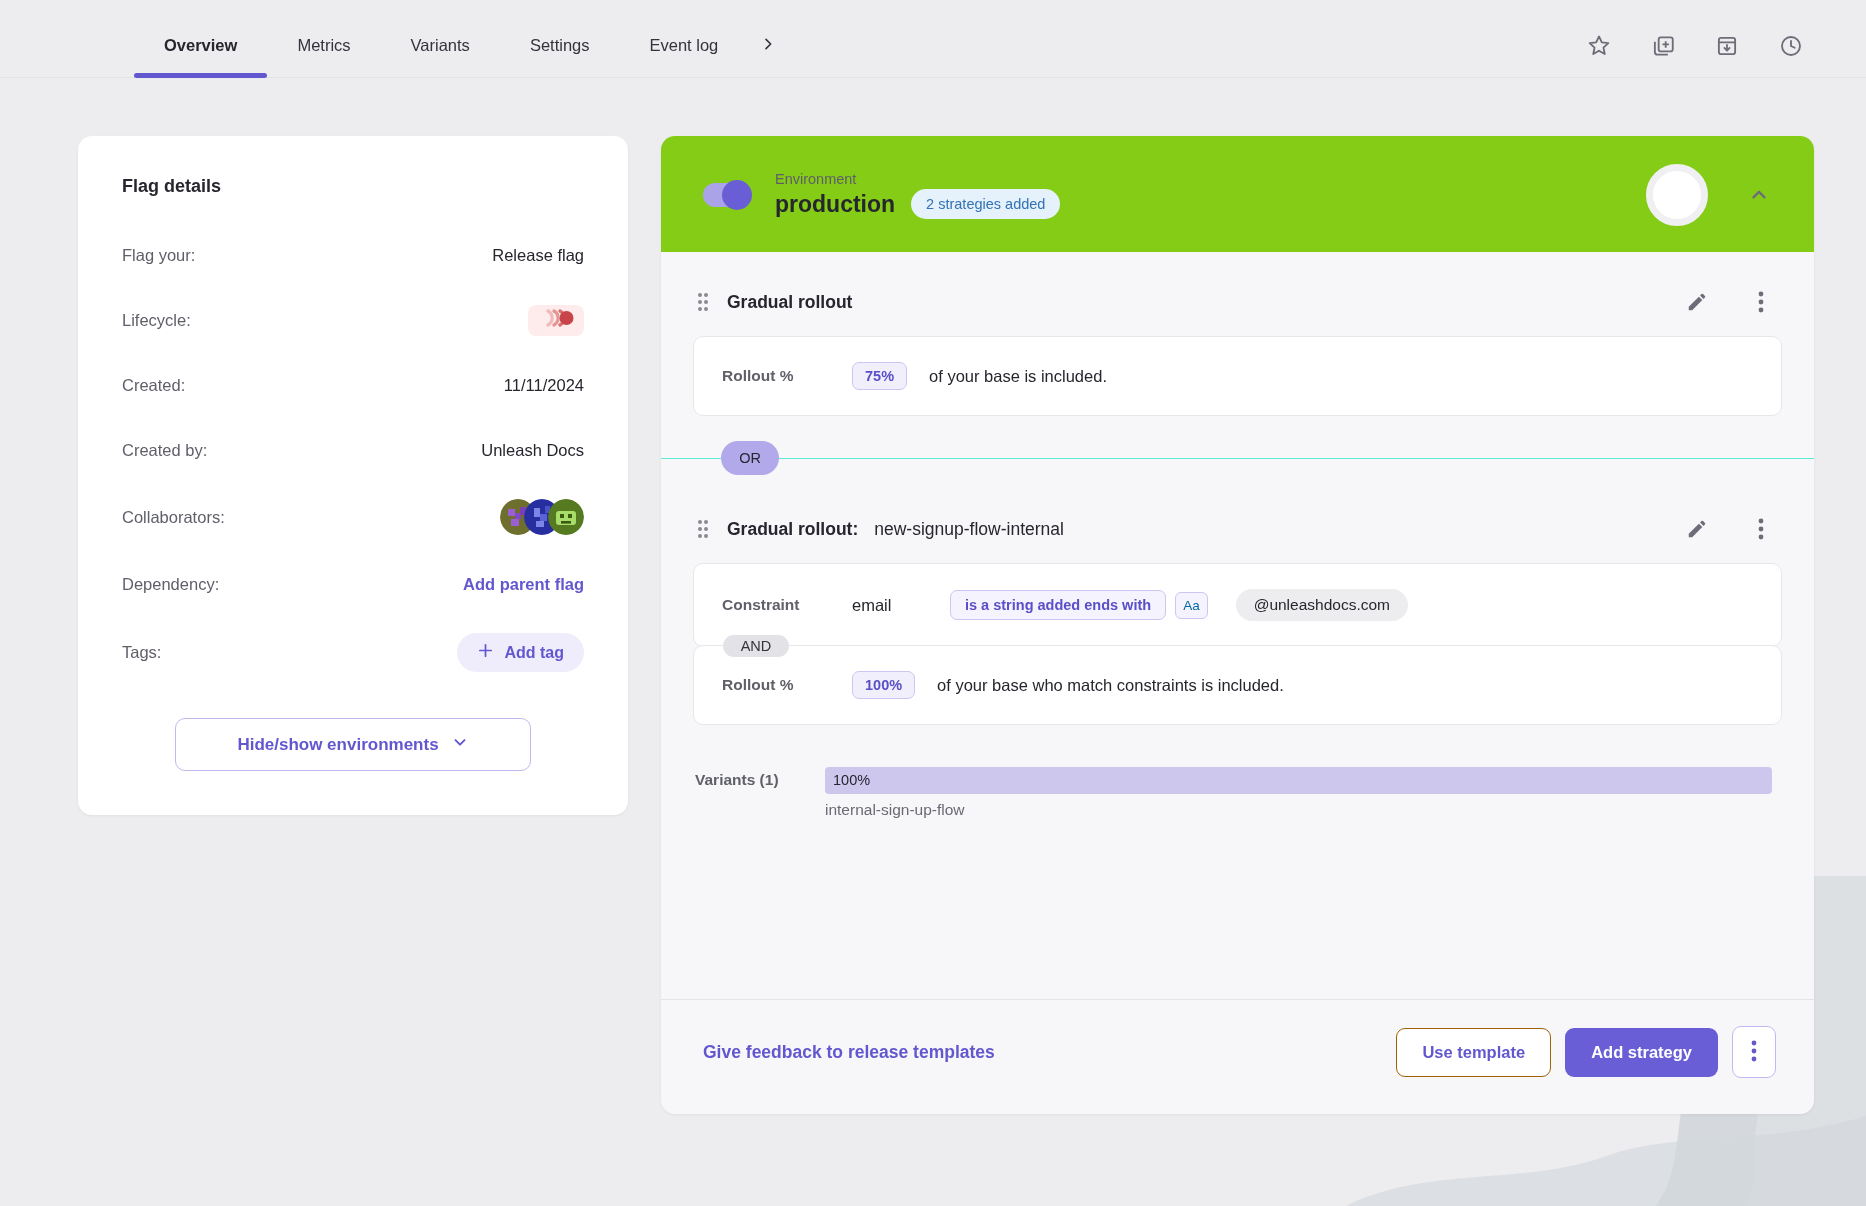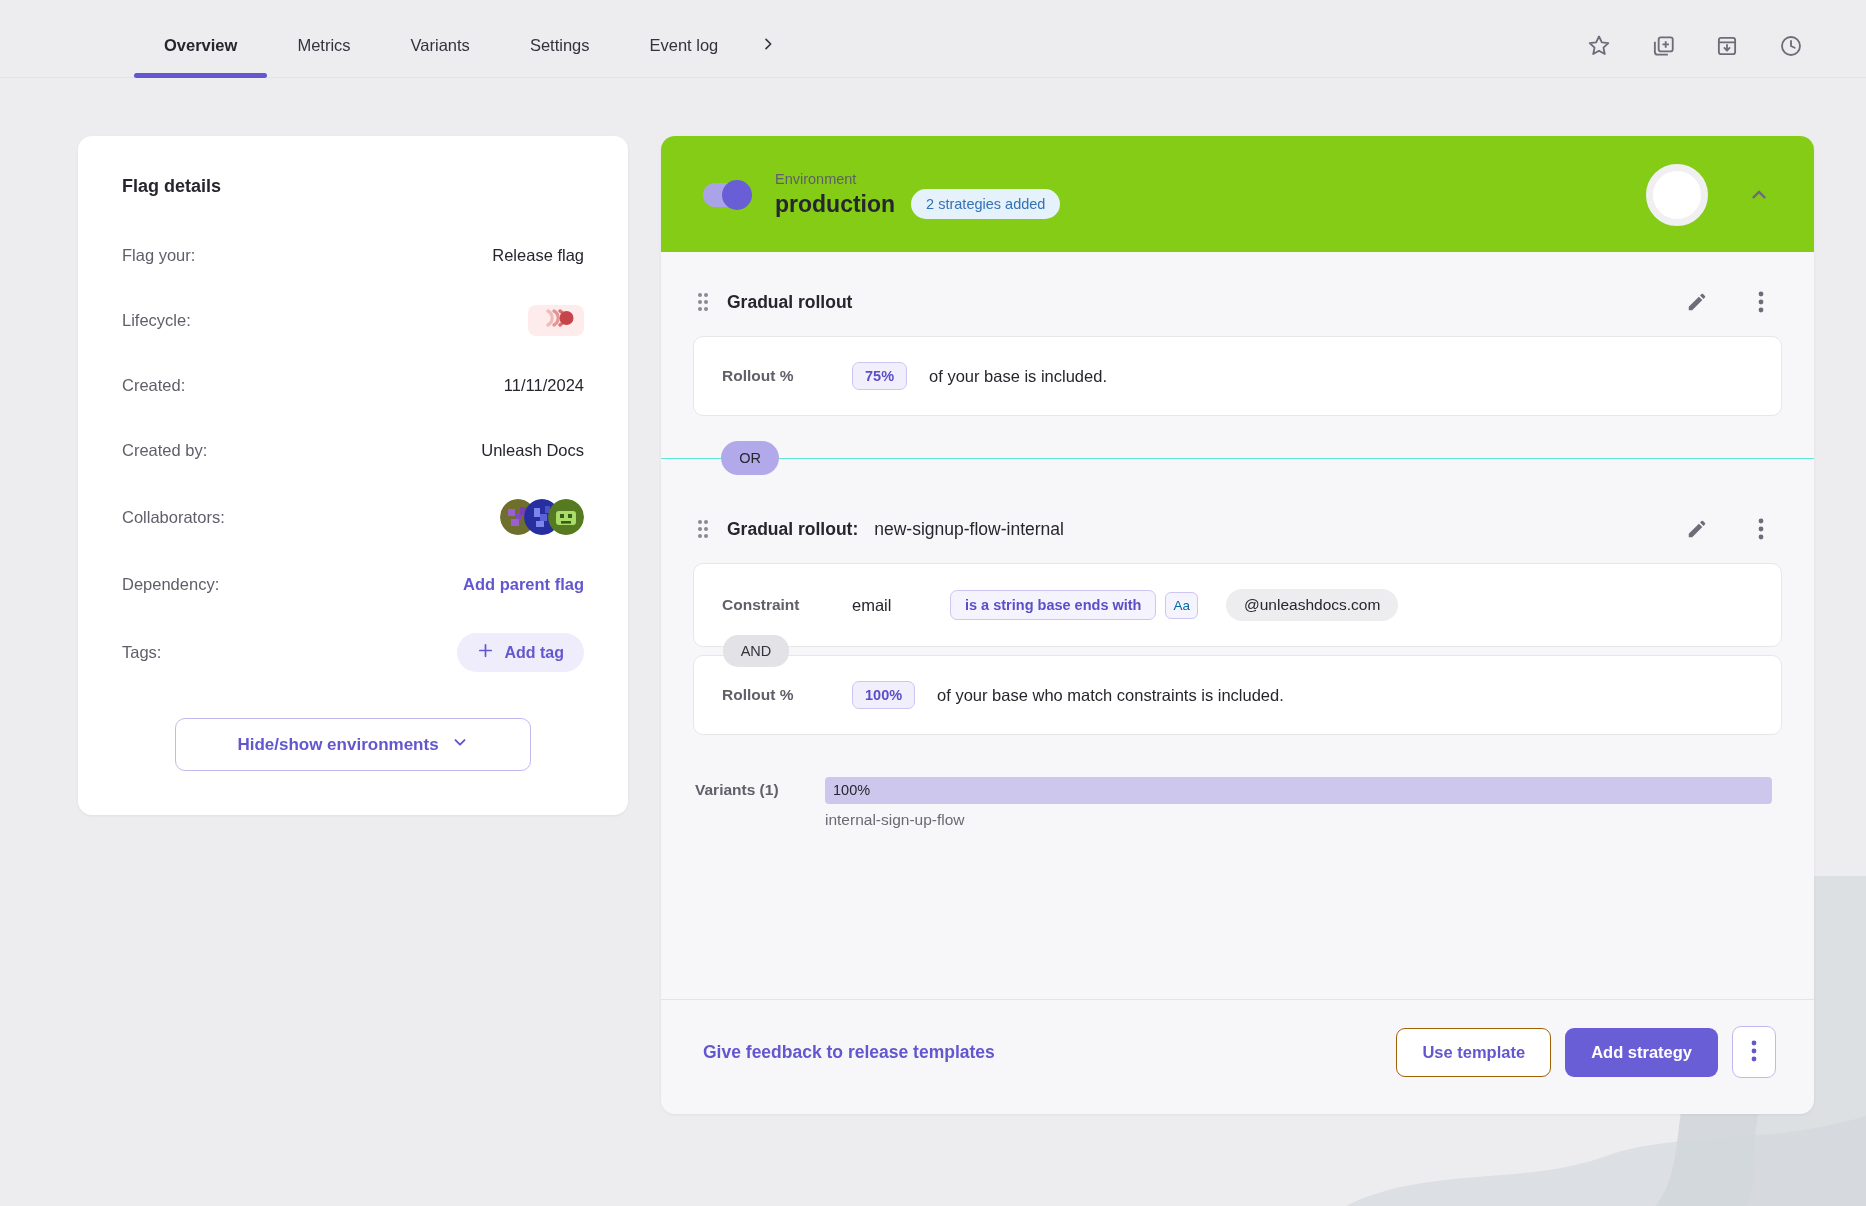--- a/index.html
+++ b/index.html
@@ -71,21 +71,21 @@
   .inner-card { background:#fff; border:1px solid #e7e7ea; border-radius:10px; padding:25px 28px; display:flex; align-items:center; }
   .inner-label { width:130px; flex:none; font-size:15.5px; font-weight:bold; color:#606069; }
   .pct-badge { display:inline-block; font-size:14.5px; font-weight:bold; color:#5a4ec9; background:#f1effc;
                border:1px solid #cdc6f2; border-radius:7px; padding:5px 12px; }
   .inner-text { font-size:16.5px; color:#26262e; margin-left:22px; }
 
   .or-divider { position:relative; height:1px; background:#5eead4; margin:42px -32px 46px -32px; }
   .or-chip { position:absolute; left:60px; top:-17px; width:58px; height:34px; display:flex; align-items:center; justify-content:center;
              background:#b2a9ea; border-radius:17px; font-size:14.5px; color:#26262e; }
 
-  .and-chip { position:relative; z-index:2; margin:-12px 0 -12px 30px; width:66px; height:32px; display:flex; align-items:center;
+  .and-chip { position:relative; z-index:2; margin:-12px 0 -12px 30px; width:66px; height:22px; display:flex; align-items:center;
               justify-content:center; background:#e3e3e7; border-radius:15px; font-size:14.5px; color:#33333d; }
   .constraint-field { font-size:16.5px; color:#26262e; width:98px; }
   .op-badge { font-size:14.5px; font-weight:bold; color:#5a4ec9; background:#f5f3fd; border:1px solid #cdc6f2;
               border-radius:7px; padding:6px 14px; }
   .case-badge { font-size:13.5px; color:#0369a1; background:#f5f3fd; border:1px solid #cdc6f2; border-radius:6px;
                 padding:5px 7px; margin-left:9px; }
   .value-pill { font-size:15.5px; color:#26262e; background:#ededf0; border-radius:16px; padding:7px 18px; margin-left:28px; }
 
   .variants-row { display:flex; align-items:flex-start; margin-top:42px; padding:0 2px; }
   .variants-content { flex:1; padding-right:8px; }
@@ -359,21 +359,21 @@
                     <circle cx="3" cy="20" r="2.4"></circle>
                   </svg>
               </span>
             </button>
           </span>
         </div>
 
         <div class="inner-card">
           <span class="inner-label">Constraint</span>
           <span class="constraint-field">email</span>
-          <span class="op-badge">is a string base ends with</span>
+          <span class="op-badge">is a string added ends with</span>
           <span class="case-badge">Aa</span>
           <span class="value-pill">@unleashdocs.com</span>
         </div>
 
         <div class="and-chip">AND</div>
 
         <div class="inner-card">
           <span class="inner-label">Rollout %</span>
           <span class="pct-badge">100%</span>
           <span class="inner-text">of your base who match constraints is included.</span>

